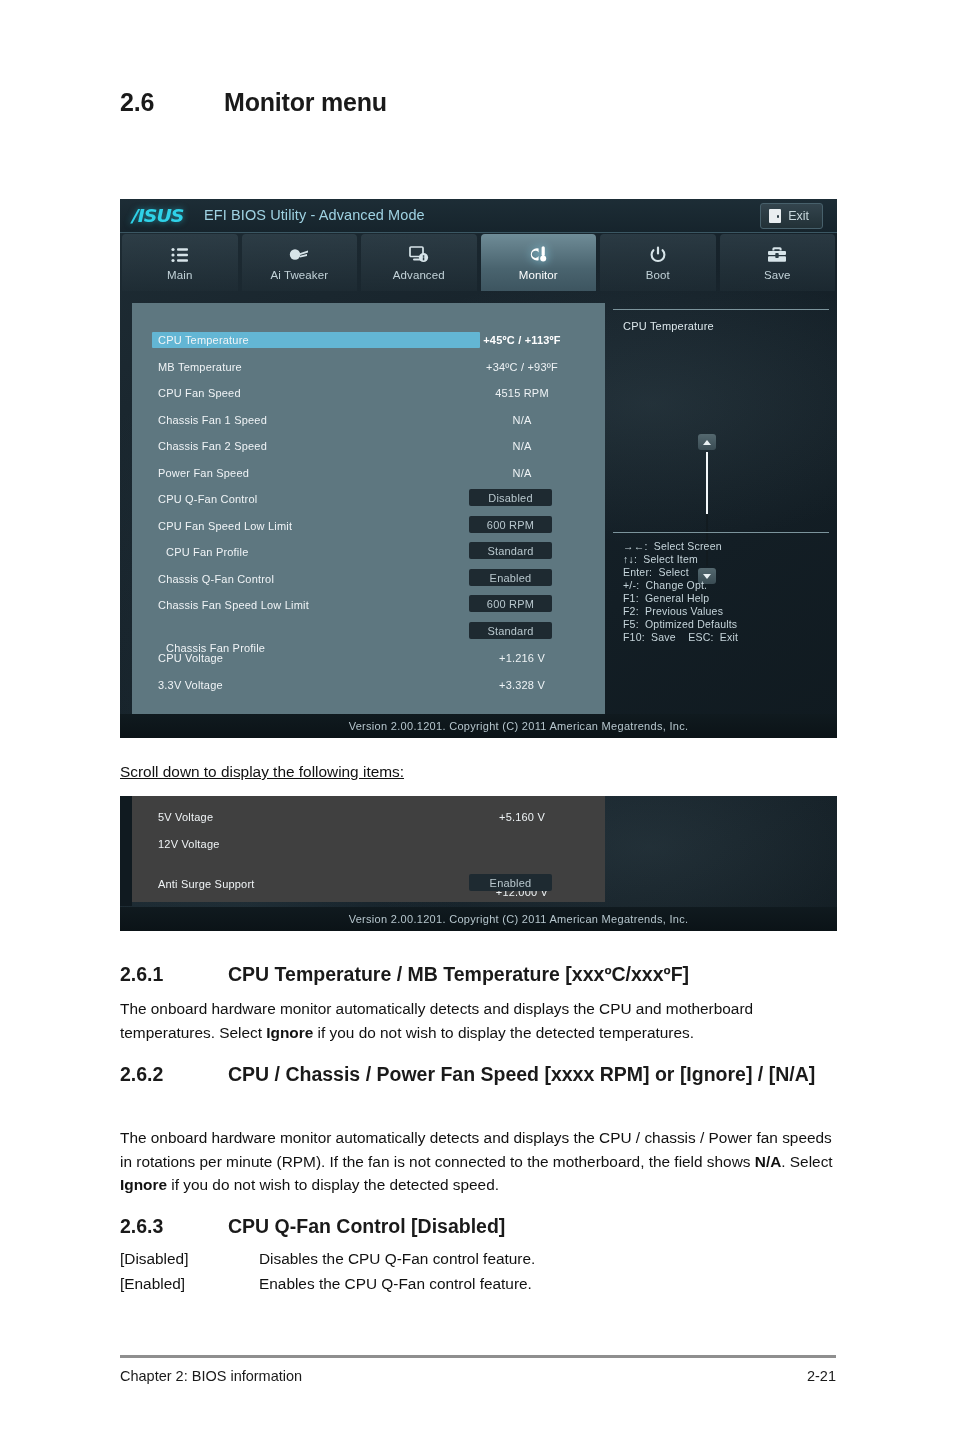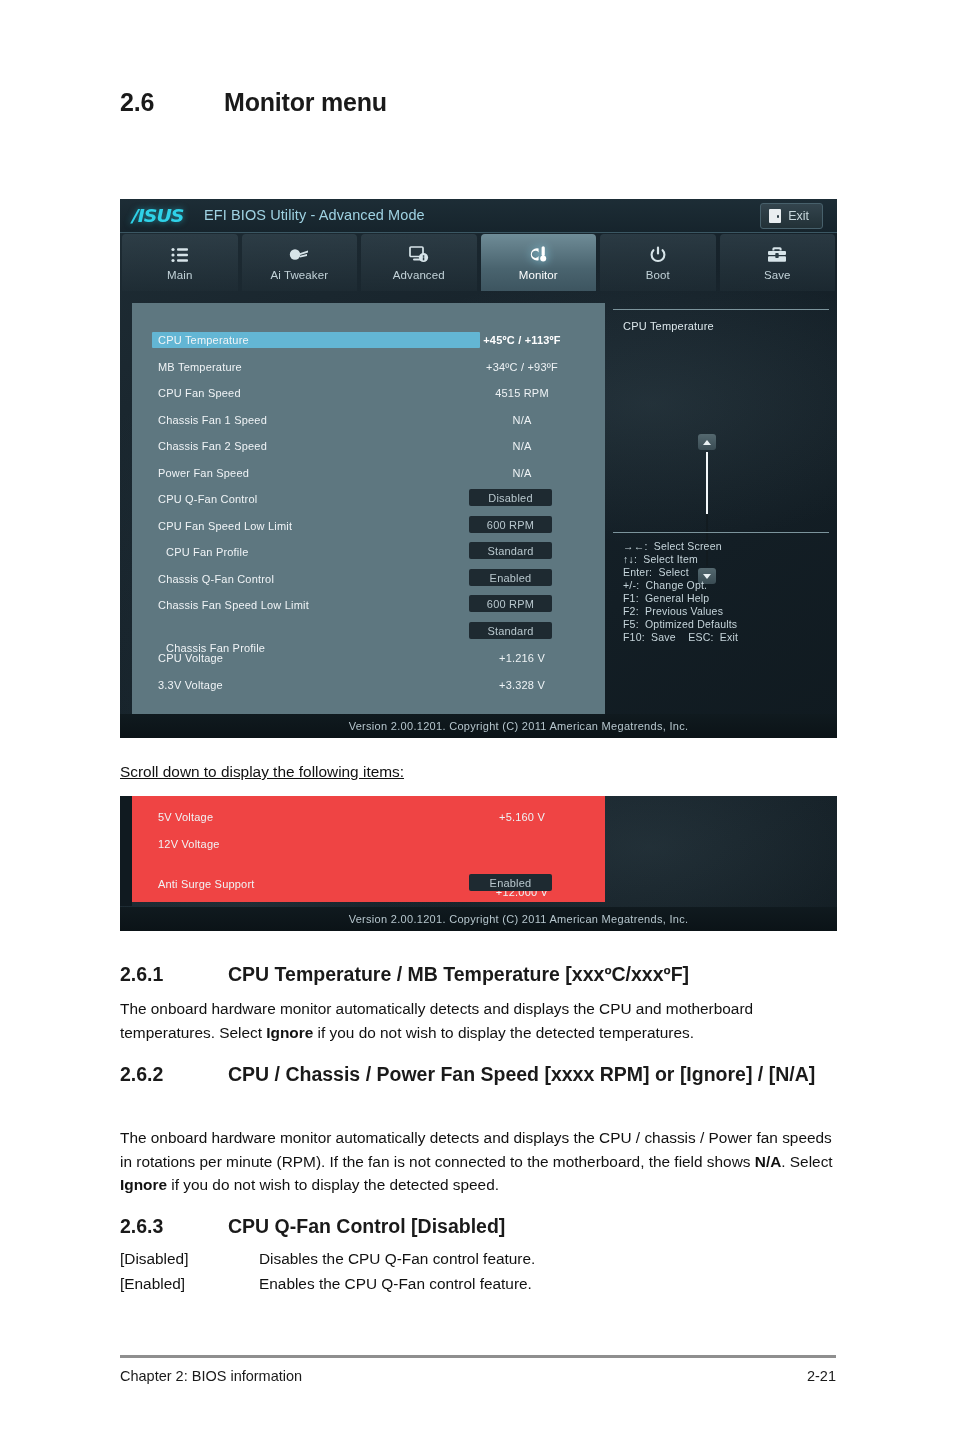--- a/index.html
+++ b/index.html
@@ -313,21 +313,21 @@
     position: absolute;
     left: 0;
     width: 100%;
     background: linear-gradient(180deg, #101a1f 0%, #0b1317 100%);
     z-index: 2;
   }
 
   
   .bios2-panel {
     position: absolute;
-    background: #ef4444;
+    background: #404040;
   }
   .bios2-leftstripe {
     position: absolute;
     background: #101a20;
   }
 </style>
 </head>
 <body>
 
 <div class="page">

